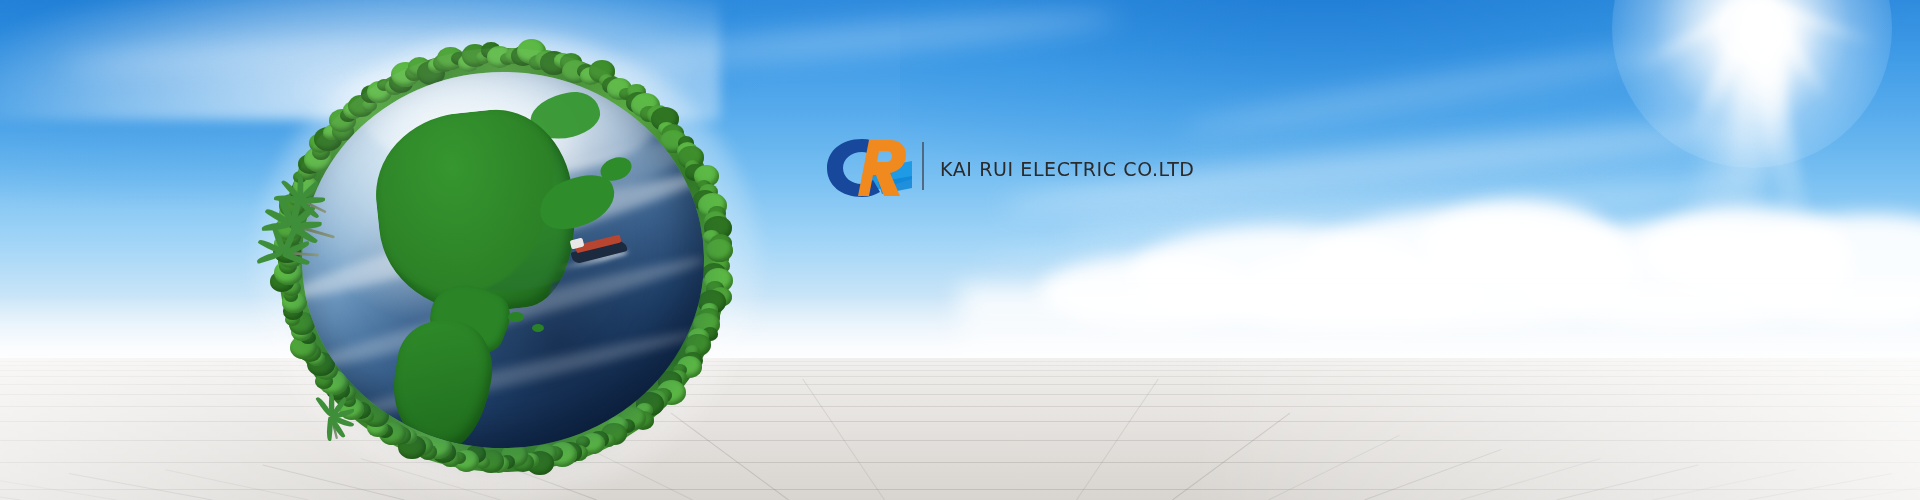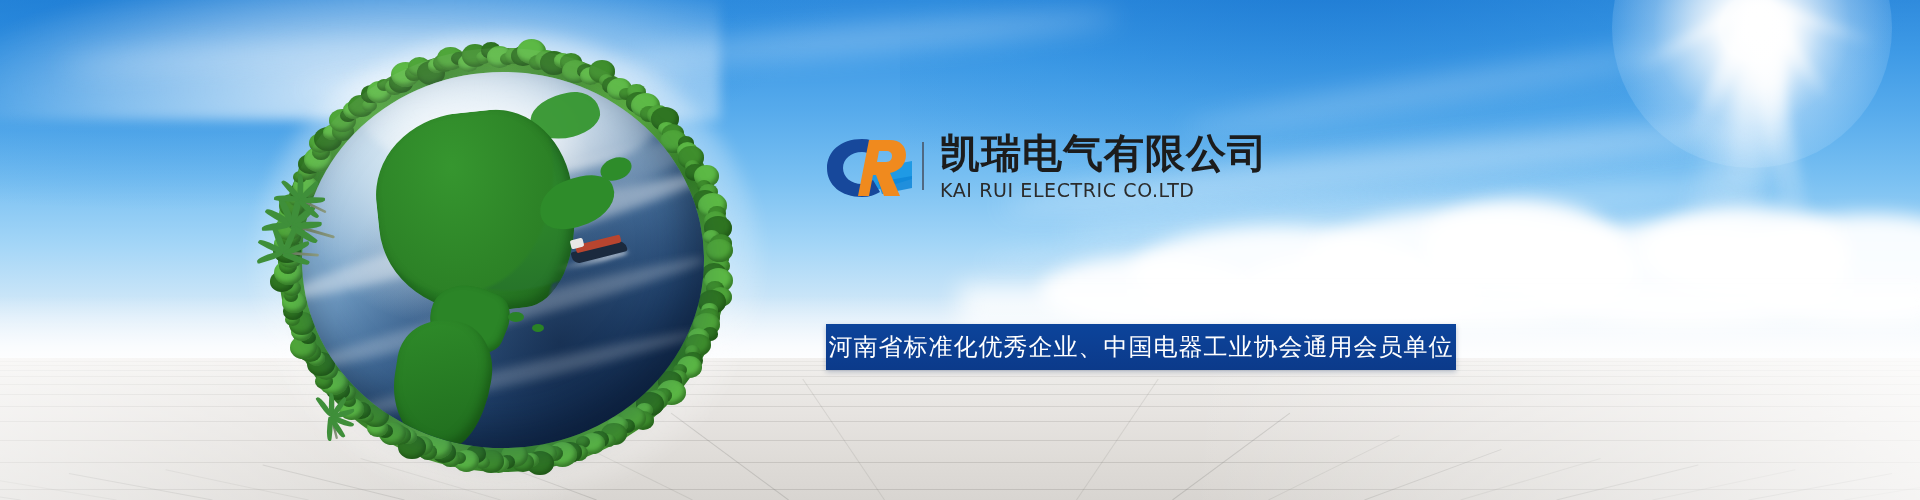--- a/index.html
+++ b/index.html
@@ -557,24 +557,20 @@
                    L49 50 C45 53 42 54 38 54 C27 54 19 47 19 38 C19 29 27 22 38 22
                    C42 22 45 23 49 26 L56 14 C51 11 45 9 38 9 Z" fill="#17489b"></path>
 
           <path d="M34 66 L45 10 L66 10 C76 10 82 16 82 25 C82 34 76 41 66 43
                    L76 66 L60 66 L52 45 L49 45 L45 66 Z
                    M53 32 L62 32 C66 32 68 29 68 26 C68 23 66 21 62 21 L55 21 Z" fill="#f08a1e"></path>
         </svg>
       </div>
       <div class="logo-divider"></div>
       <div class="logo-words">
-        <div class="cn-name">凯瑞电气有限公司</div>
         <div class="en-name">KAI RUI ELECTRIC CO.LTD</div>
       </div>
     </div>
 
 
-    <div class="ribbon">
-      <span class="ribbon-text">河南省标准化优秀企业、中国电器工业协会通用会员单位</span>
-    </div>
 
   </div>
 </div>
 
 </body></html>

